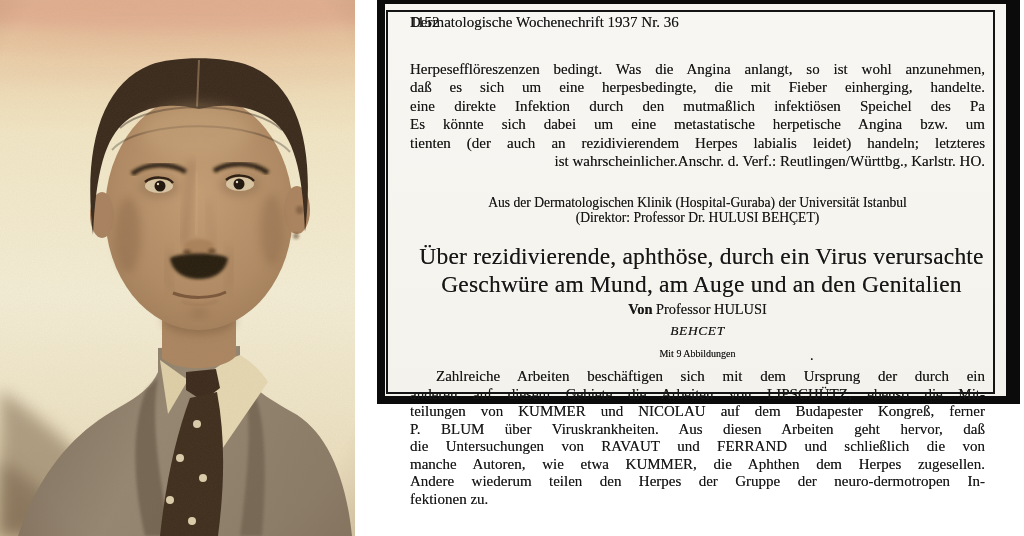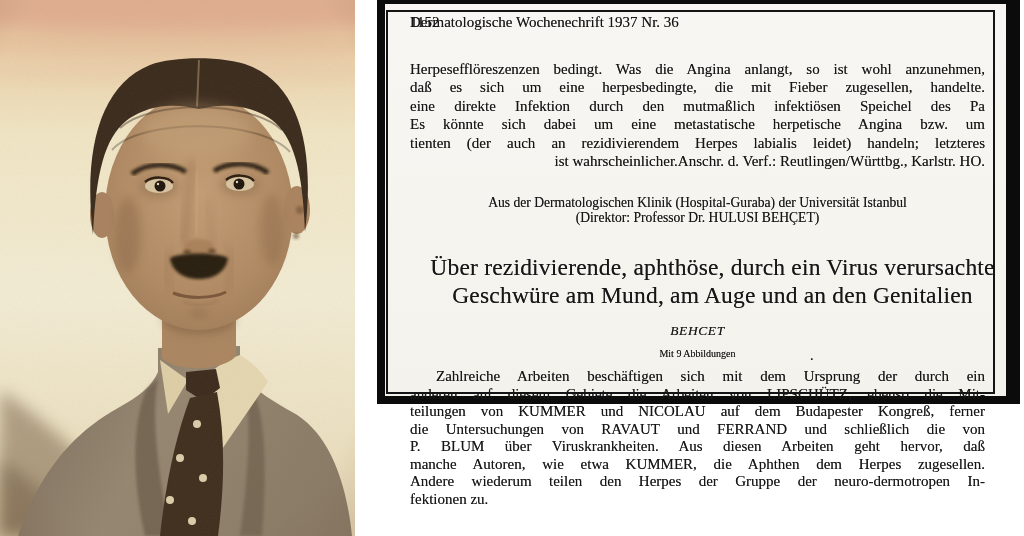--- a/index.html
+++ b/index.html
@@ -173,49 +173,53 @@
 <article class="doc">
   <div class="rulebox">
 
     <header class="hdr txt">
       <span class="pageno">1152</span>
       <div class="journal">Dermatologische Wochenechrift 1937 Nr. 36</div>
     </header>
 
     <section class="para p1 txt">
       <div class="jline">Herpesefflöreszenzen bedingt. Was die Angina anlangt, so ist wohl anzunehmen,</div>
-      <div class="jline">daß es sich um eine herpesbedingte, die mit Fieber zugesellen, handelte.</div>
+      <div class="jline">daß es sich um eine herpesbedingte, die mit Fieber einherging, handelte.</div>
       <div class="jline">eine direkte Infektion durch den mutmaßlich infektiösen Speichel des Pa</div>
       <div class="jline">Es könnte sich dabei um eine metastatische herpetische Angina bzw. um</div>
       <div class="jline">tienten (der auch an rezidivierendem Herpes labialis leidet) handeln; letzteres</div>
       <div class="lastline">
         <span>ist wahrscheinlicher.</span>
         <span>Anschr. d. Verf.: Reutlingen/Württbg., Karlstr. HO.</span>
       </div>
     </section>
 
     <div class="centered affil txt">
       <div>Aus der Dermatologischen Klinik (Hospital-Guraba) der Universität Istanbul</div>
       <div>(Direktor: Professor Dr. HULUSI BEHÇET)</div>
     </div>
 
-    <h1 class="centered titleblock txt" style="margin:15px;font-weight:normal;">
+    <h1 class="centered titleblock txt" style="margin:4px;font-weight:normal;">
       <div>Über rezidivierende, aphthöse, durch ein Virus verursachte</div>
       <div>Geschwüre am Mund, am Auge und an den Genitalien</div>
     </h1>
 
+    <div class="centered byline txt">
+      <span class="von">Von</span>
+      <span>Professor HULUSI</span>
+    </div>
     <div class="centered surname txt">BEHCET</div>
     <div class="centered mitnote txt">Mit 9 Abbildungen</div>
     <span class="artifact-dot txt">.</span>
 
     <section class="para p2 txt">
       <div class="jline indent">Zahlreiche Arbeiten beschäftigen sich mit dem Ursprung der durch ein</div>
       <div class="jline">anderen auf diesem Gebiete die Arbeiten von LIPSCHÜTZ, ebenso die Mit-</div>
       <div class="jline">teilungen von KUMMER und NICOLAU auf dem Budapester Kongreß, ferner</div>
+      <div class="jline">P. BLUM über Viruskrankheiten. Aus diesen Arbeiten geht hervor, daß</div>
       <div class="jline">die Untersuchungen von RAVAUT und FERRAND und schließlich die von</div>
-      <div class="jline">P. BLUM über Viruskrankheiten. Aus diesen Arbeiten geht hervor, daß</div>
       <div class="jline">manche Autoren, wie etwa KUMMER, die Aphthen dem Herpes zugesellen.</div>
       <div class="jline">Andere wiederum teilen den Herpes der Gruppe der neuro-dermotropen In-</div>
       <div>fektionen zu.</div>
     </section>
 
   </div>
 </article>
 
 </body></html>

